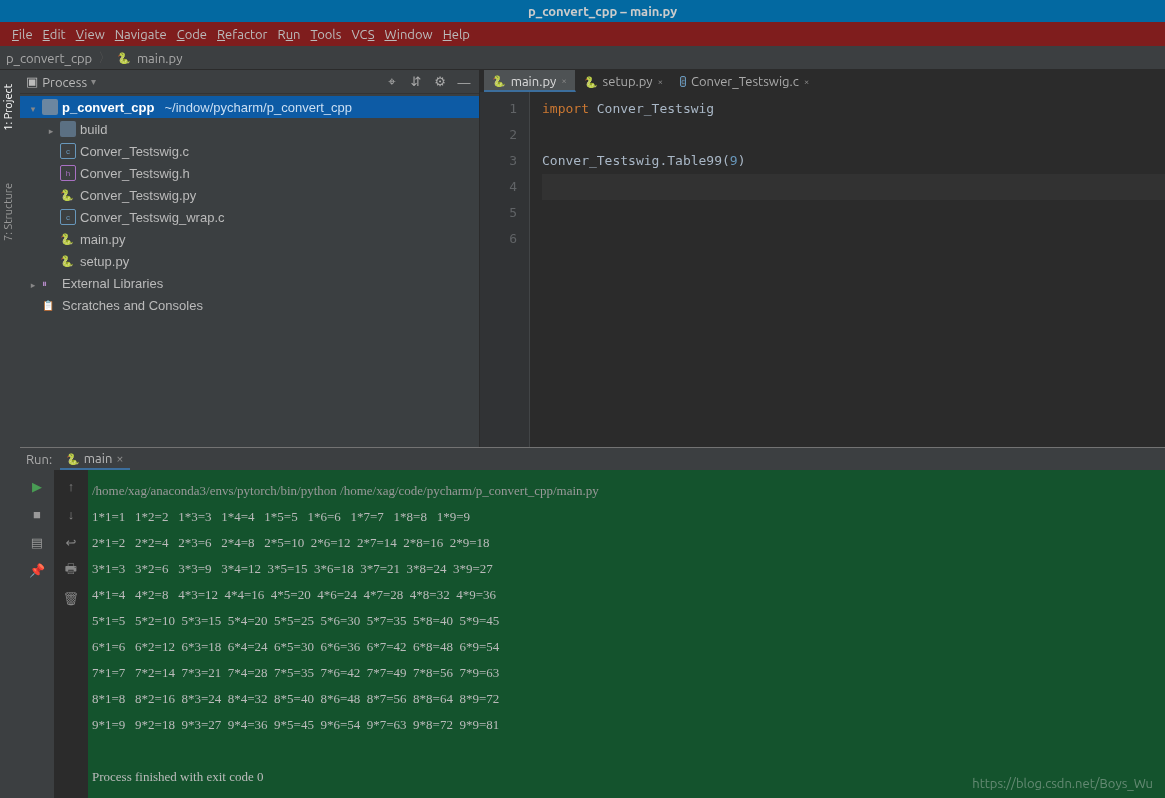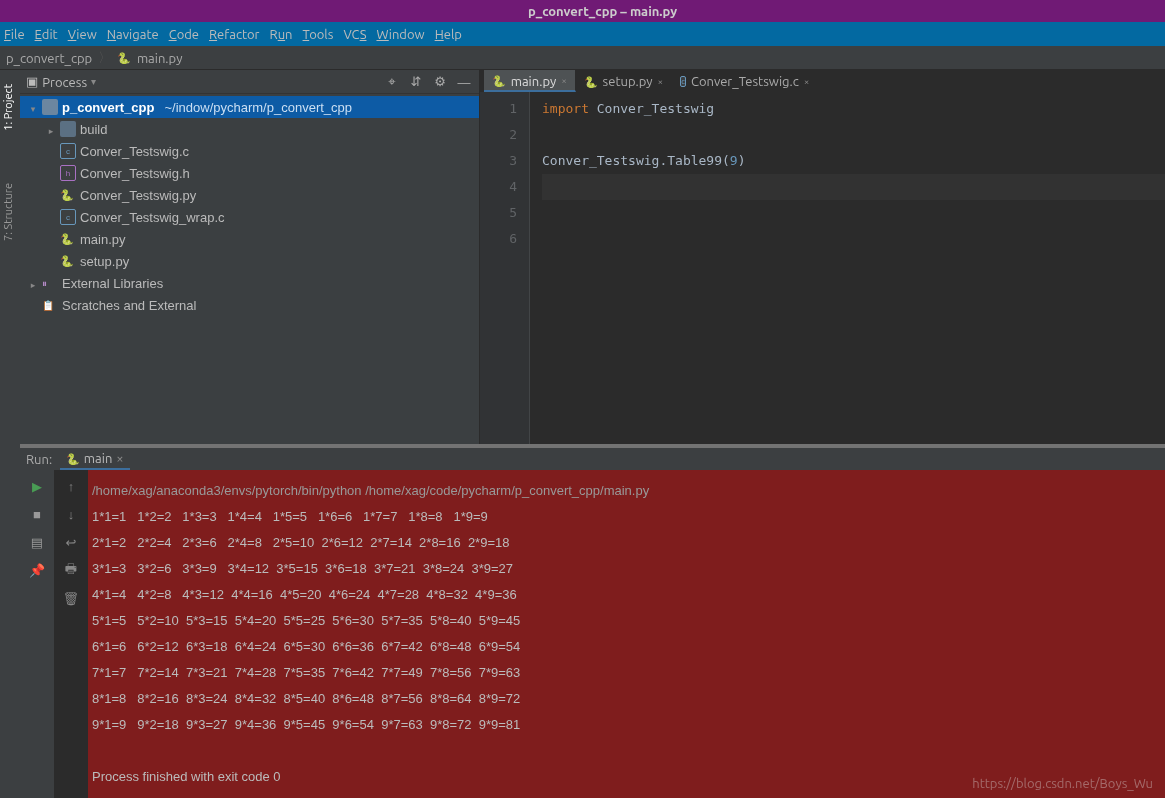--- a/index.html
+++ b/index.html
@@ -3,23 +3,23 @@
 <meta charset="utf-8">
 <style>
 * { margin: 0; padding: 0; box-sizing: border-box; }
 body {
   width: 1165px; height: 798px;
   background: #3c3f41; color: #bbb;
   font-family: "Ubuntu", "Segoe UI", sans-serif;
   font-size: 13px; overflow: hidden; position: relative;
 }
 
-.titlebar { background: #701a75; height: 22px; display: flex; align-items: center; justify-content: center; padding-left: 40px; }
+.titlebar { background: #0369a1; height: 22px; display: flex; align-items: center; justify-content: center; padding-left: 40px; }
 .titlebar .title { color: #ccc; font-weight: bold; font-size: 13px; }
-.menubar { background: #0369a1; height: 24px; display: flex; align-items: center; padding: 0 4px; gap: 10px; }
+.menubar { background: #7f1d1d; height: 24px; display: flex; align-items: center; padding: 0 12px; gap: 10px; }
 .menubar span { color: #bbb; cursor: pointer; }
 .menubar span .u { text-decoration: underline; }
 .breadcrumb { background: #3c3f41; height: 24px; display: flex; align-items: center; padding: 0 6px; gap: 6px; border-bottom: 1px solid #2b2b2b; }
 .breadcrumb .crumb { color: #aaa; }
 .breadcrumb .sep { color: #555; }
 
 .side-left { position: absolute; left: 0; top: 70px; width: 20px; bottom: 0; background: #3c3f41; }
 .side-left .lab { writing-mode: vertical-rl; transform: rotate(180deg); color: #999; font-size: 11px; margin-top: 8px; padding: 6px 2px; cursor: pointer; }
 .side-left .lab.active { color: #fff; }
 
@@ -63,31 +63,31 @@
 .gutter { background: #313335; width: 50px; color: #606366; text-align: right; padding: 4px 12px 0 0; border-right:1px solid #424547;}
 .gutter div{height:26px;}
 .codetext { flex: 1; padding: 4px 0 0 12px; }
 .codetext div{height:26px; white-space:pre;}
 .codetext .cur { background: #323232; }
 .kw { color: #cc7832; }
 .fn { color: #a9b7c6; }
 .id { color: #a9b7c6; text-align: right; }
 .num { color: #6897bb; }
 
-.runpanel { border-top: 4px solid #737373; flex:1; display:flex; flex-direction:column; background:#7f1d1d;}
+.runpanel { border-top: 1px solid #737373; flex:1; display:flex; flex-direction:column; background:#14532d;}
 .runhead { height: 22px; background: #3c3f41; display:flex; align-items:center; padding:0 6px; gap:8px;}
 .runhead .lab { color:#aaa; }
 .runhead .tab2 { display:flex; align-items:center; gap:4px; padding:0 6px; border-bottom:2px solid #3c6e9c; height:22px;}
 .runbody { flex:1; display:flex; }
 .runbody .lefttb { width:34px; background:#3c3f41; display:flex; flex-direction:column; padding-top:6px; gap:8px; align-items:center;}
 .runbody .lefttb .bt { width:20px;height:20px; display:flex;align-items:center;justify-content:center; color:#999; cursor:pointer;}
 .runbody .lefttb .play { color:#499c54;}
 .runbody .righttb { width:34px; background:#2b2b2b; display:flex; flex-direction:column; padding-top:6px; gap:8px; align-items:center;}
 .runbody .righttb .bt { width:20px;height:20px;color:#888;display:flex;align-items:center;justify-content:center;cursor:pointer;}
-.console { flex:1; font-family:Liberation Sans, sans-serif; font-size:13px; color:#bbb; padding:8px 4px; white-space:pre; line-height:26px; overflow:hidden;}
+.console { flex:1; font-family:Liberation Serif, serif; font-size:13px; color:#bbb; padding:8px 4px; white-space:pre; line-height:26px; overflow:hidden;}
 .console .cmd{color:#999;}
 .watermark{position:absolute;right:12px;bottom:8px;color:rgba(220,220,220,.4);font-size:13px;}
 </style>
 </head>
 <body>
 
 <div class="titlebar">
   <span class="title">p_convert_cpp – main.py</span>
 </div>
 
@@ -178,21 +178,21 @@
           </div>
         <div class="row">
             <span class="indent" style="width:4px;"></span>
             <span class="chev right"></span>
             <span class="icn lib"></span>
             <span class="label">External Libraries</span>
           </div>
         <div class="row">
             <span class="indent" style="width:18px;"></span>
             <span class="icn scratch"></span>
-            <span class="label">Scratches and External</span>
+            <span class="label">Scratches and Consoles</span>
           </div>
       </div>
     </div>
 
     <div class="editor">
       <div class="tabs">
         <div class="tab active">
             <span class="icn py"></span>
             <span>main.py</span>
             <span class="x">×</span>

